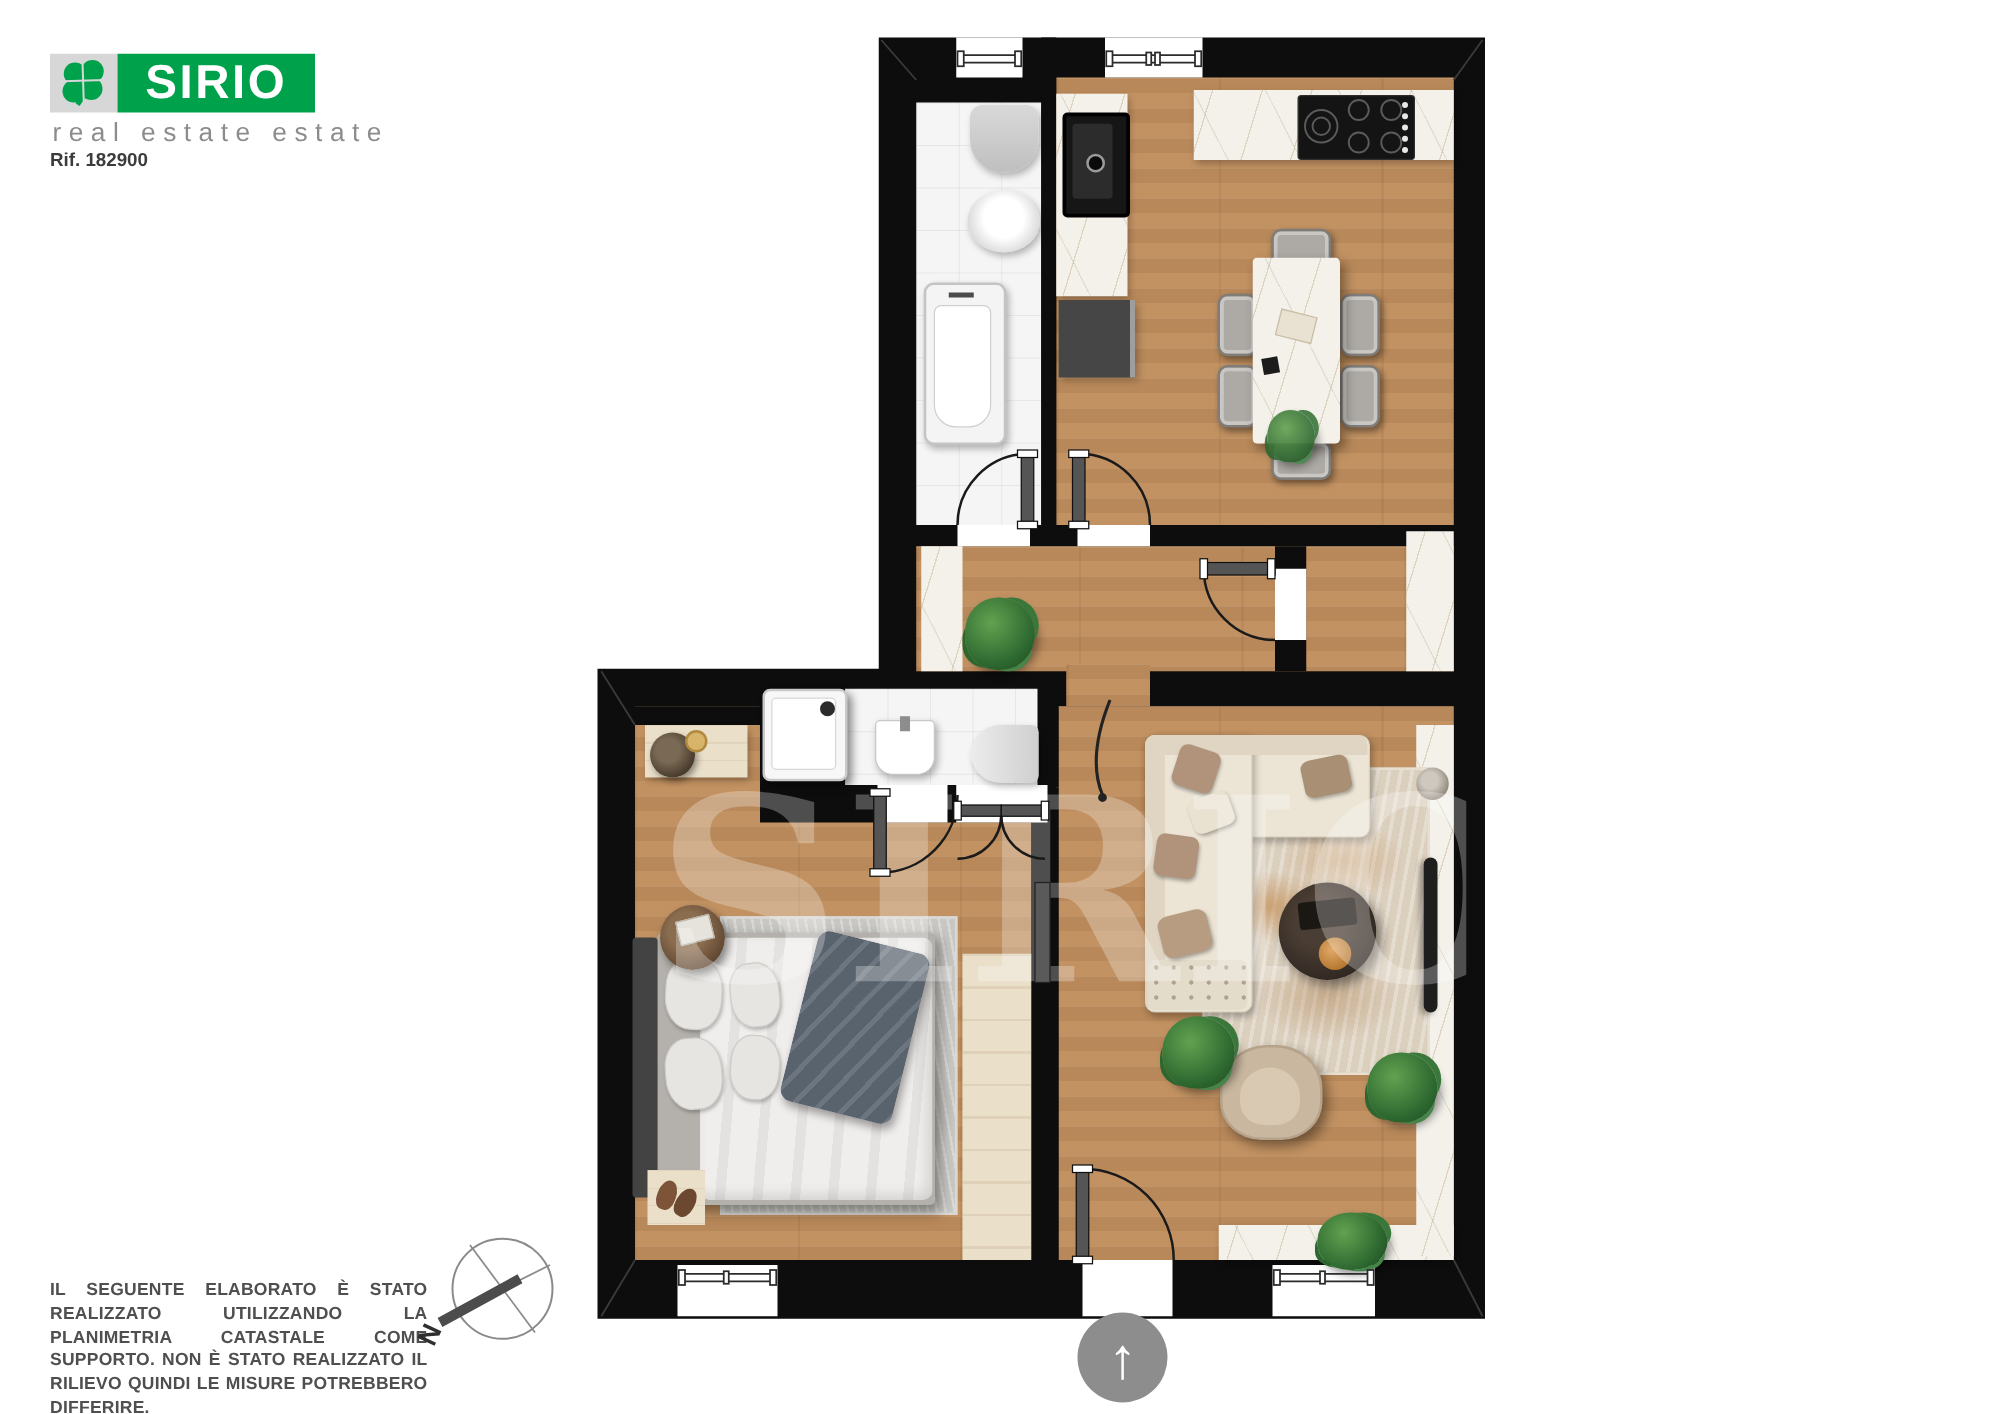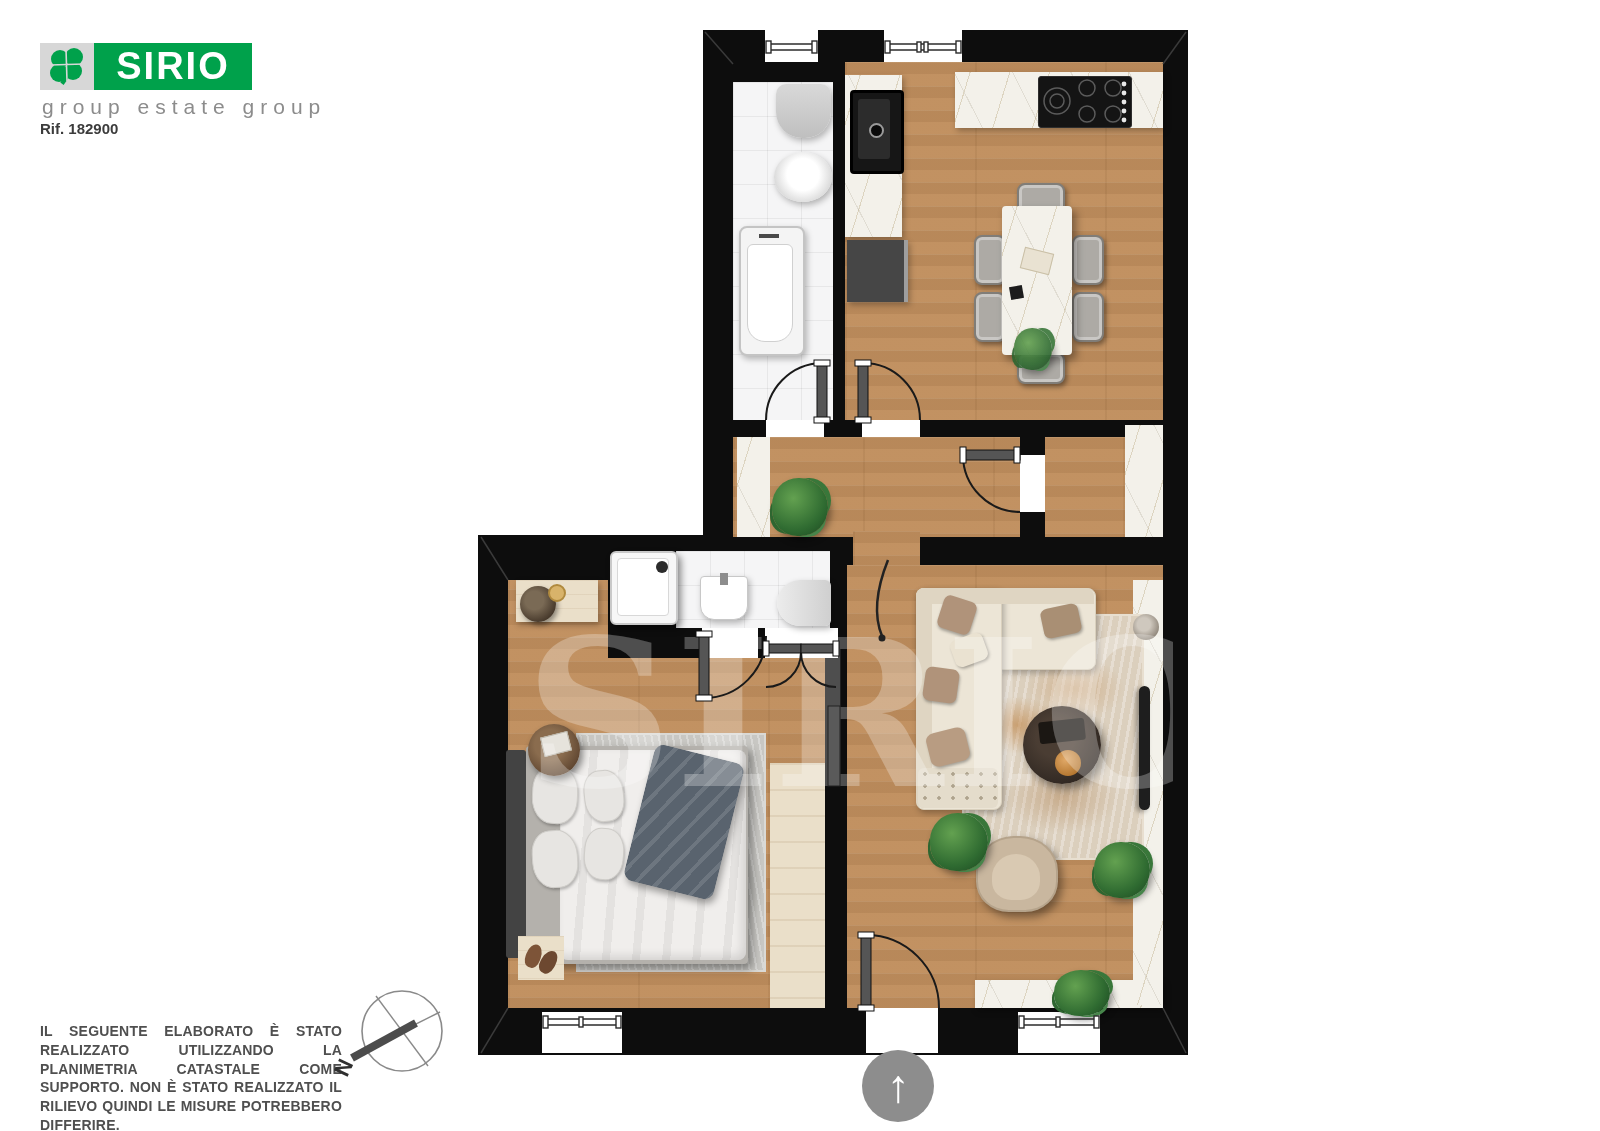--- a/index.html
+++ b/index.html
@@ -61,21 +61,21 @@
       </g>
       <g stroke="var(--logo_grey)" stroke-width="1.6">
         <line x1="26" y1="6" x2="27" y2="38"></line>
           <line x1="10" y1="22" x2="44" y2="21"></line>
       </g>
     </svg>
   </div>
   <div class="abs logo-brand" style="left:94px;top:43px;width:158px;height:47px;">
     <span>SIRIO</span>
   </div>
-  <div class="abs tagline" style="left:42px;top:95px;">group estate group</div>
+  <div class="abs tagline" style="left:42px;top:95px;">real estate estate</div>
   <div class="abs refnum" style="left:40px;top:120px;">Rif. 182900</div>
 
   <div class="abs disclaimer" style="left:40px;top:1022px;width:302px;">IL SEGUENTE ELABORATO È STATO REALIZZATO UTILIZZANDO LA PLANIMETRIA CATASTALE COME SUPPORTO. NON È STATO REALIZZATO IL RILIEVO QUINDI LE MISURE POTREBBERO DIFFERIRE.</div>
 
   <svg class="abs" style="left:330px;top:960px;" width="140" height="130" viewBox="0 0 140 130">
     <circle cx="72" cy="71" r="40" fill="none" stroke="#8a8a8a" stroke-width="1.6"></circle>
     <line x1="46" y1="36" x2="98" y2="106" stroke="#8a8a8a" stroke-width="1.4"></line>
     <line x1="34" y1="90" x2="110" y2="52" stroke="#8a8a8a" stroke-width="1.4"></line>
     <line x1="86" y1="63" x2="22" y2="98" stroke="#4c4c4c" stroke-width="8"></line>
     <text x="8" y="116" font-size="22" font-weight="bold" fill="#2f2f2f" transform="rotate(-65 14 110)">N</text>

